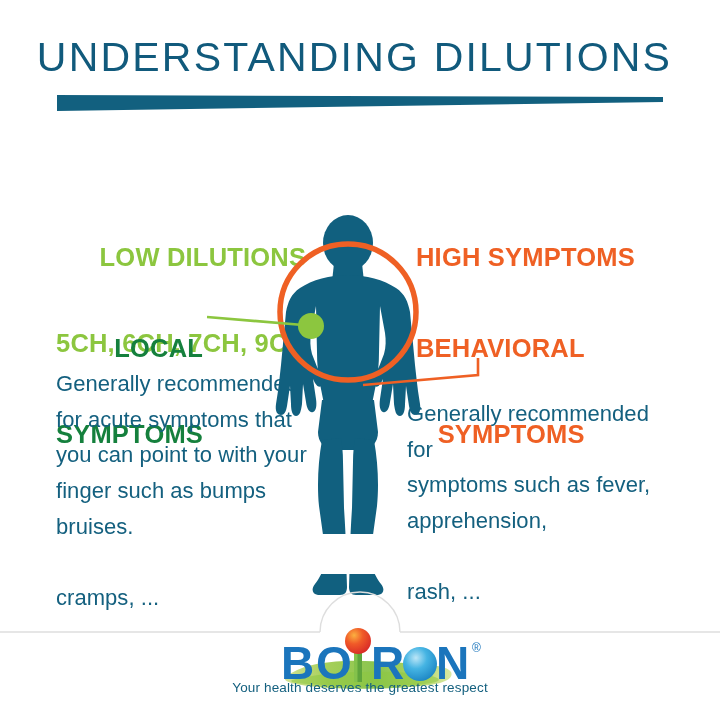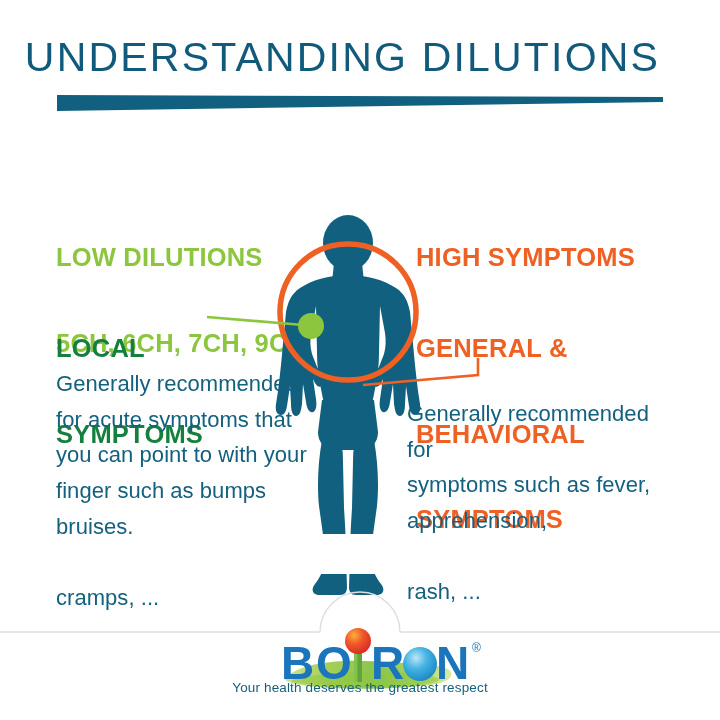--- a/index.html
+++ b/index.html
@@ -26,36 +26,38 @@
     left: 0;
     top: 34px;
     width: 685px;
     text-align: center;
     font-family: "Liberation Sans", sans-serif;
     font-size: 41px;
     font-weight: 300;
     letter-spacing: 2.2px;
     color: #115A7C;
     white-space: nowrap;
+    padding-left: 12px;
   }
   .title-rule {
     position: absolute;
     left: 57px;
     top: 93px;
     width: 606px;
     height: 18px;
   }
 
   
   .head {
     position: absolute;
     font-weight: bold;
     line-height: 1.12;
     letter-spacing: 0.2px;
     white-space: pre;
+    text-align: right;
   }
   .head-low {
     left: 56px;
     top: 186px;
     font-size: 25.5px;
     color: #8CC63F;
   }
   .head-high {
     left: 416px;
     top: 186px;
@@ -157,21 +159,20 @@
 you can point to with your
 finger such as bumps bruises,
 sore throats, joint pain,
 cramps, ...</div>
 
   <div class="head head-high">
     <div>HIGH SYMPTOMS</div>
   </div>
 
   <div class="head head-general">
-    <div>GENERAL &amp;</div>
     <div>BEHAVIORAL</div>
     <div>SYMPTOMS</div>
   </div>
 
   <div class="body-text body-right">Generally recommended for
 symptoms such as fever,
 apprehension, sleeplessness,
 rash, ...</div>
 
   <svg class="figure-layer" viewBox="0 0 720 720">

